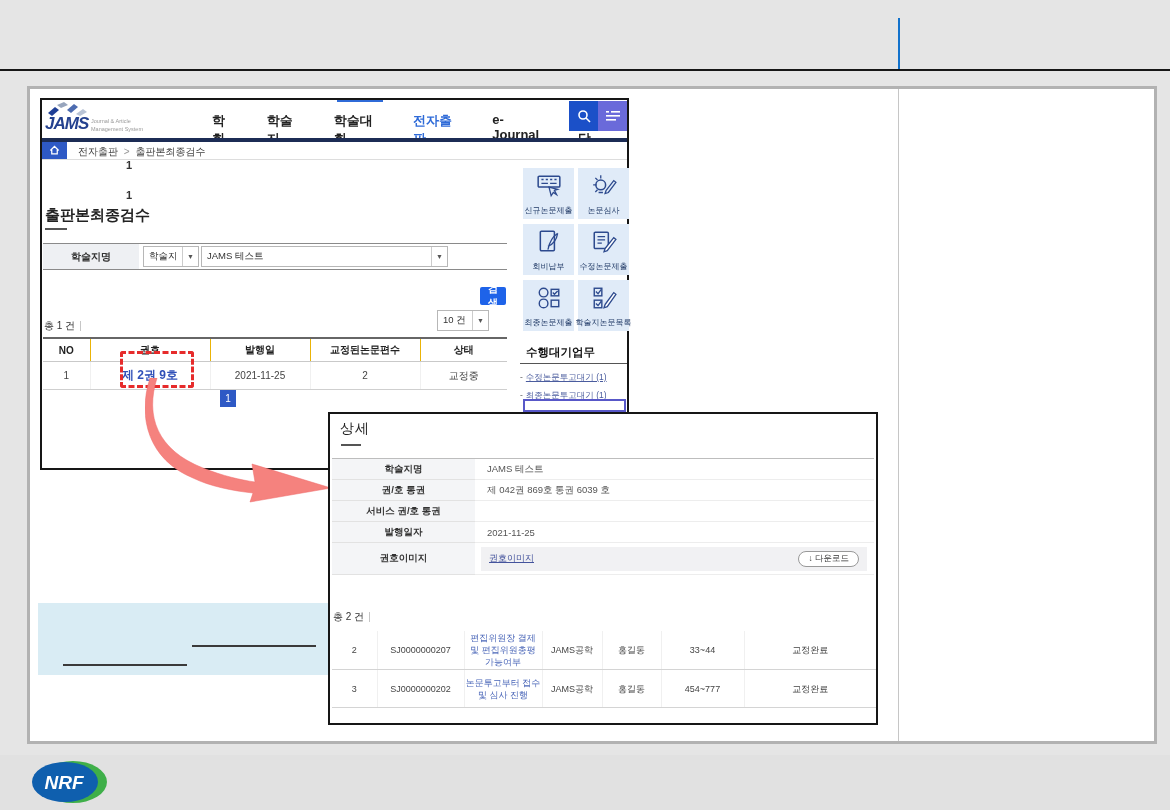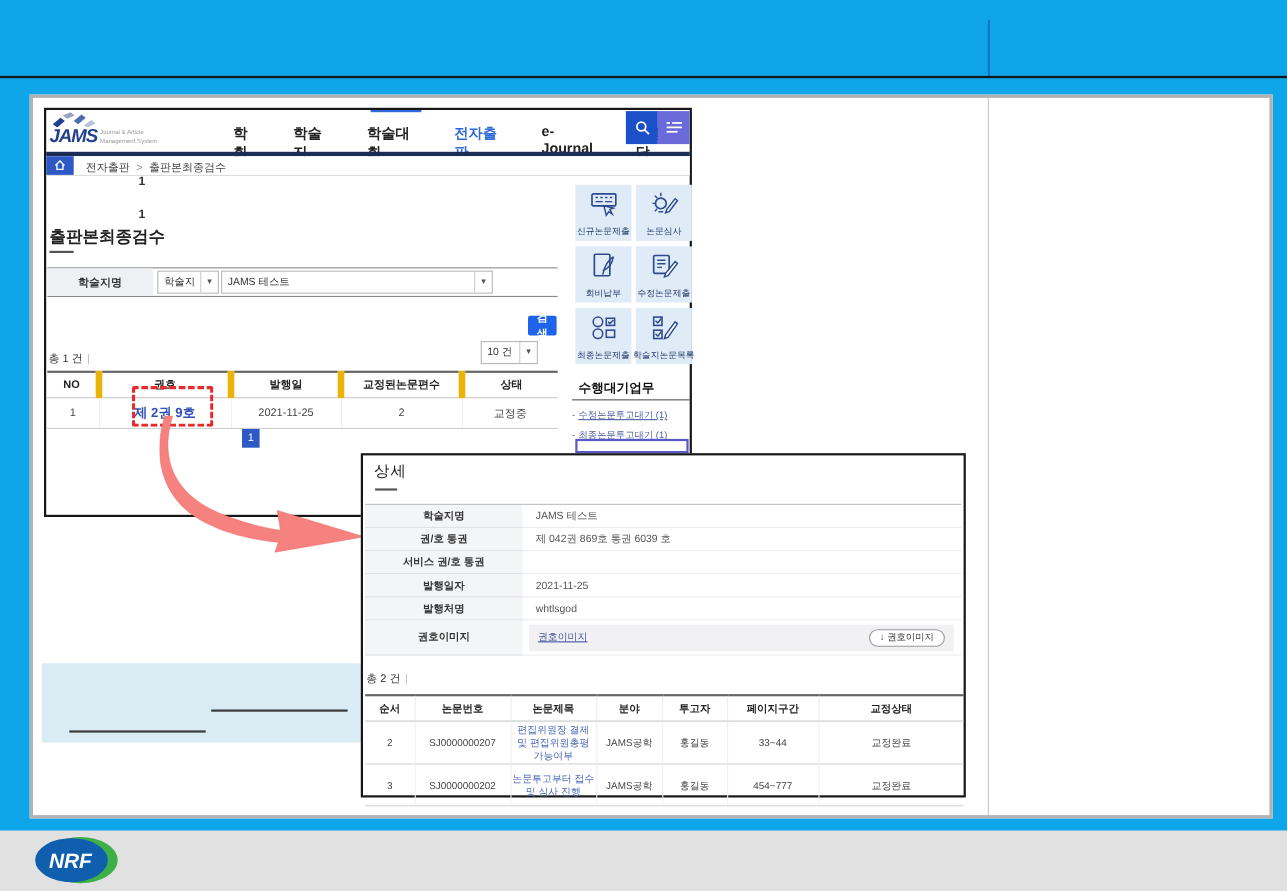--- a/index.html
+++ b/index.html
@@ -1,16 +1,16 @@
 <!DOCTYPE html>
 <html><head>
 <meta charset="utf-8">
 <style>
   html,body{margin:0;padding:0;background:#fff}
-  .canvas{position:relative;width:1170px;height:810px;background:#0ea5e9;overflow:hidden;
+  .canvas{position:relative;width:1170px;height:810px;background:#e5e5e5;overflow:hidden;
           font-family:"Liberation Sans",sans-serif;}
   .abs{position:absolute}
   
   .top-vline{left:898px;top:18px;width:2px;height:52px;background:#1272cc}
   .top-hline{left:0;top:69px;width:1170px;height:2px;background:#161616}
   .main-box{left:27px;top:86px;width:1130px;height:658px;border:3px solid #b2b2b2;background:#fff;box-sizing:border-box}
   .main-divider{left:898px;top:89px;width:1px;height:652px;background:#c6c6c6}
   
   .shot{left:40px;top:98px;width:589px;height:372px;border:2px solid #161616;background:#fff;box-sizing:border-box;z-index:2}
   .shot .in{position:absolute}
@@ -36,21 +36,21 @@
   .select .arr{width:15px;border-left:1px solid #ccc;color:#555;font-size:7px;text-align:center;line-height:19px}
   .sel1{left:101px;top:146px;width:56px}
   .sel2{left:159px;top:146px;width:247px}
   .btn-search{left:438px;top:187px;width:26px;height:18px;background:#1e63e9;color:#fff;font-size:10px;font-weight:bold;border:none;border-radius:2px;display:flex;align-items:center;justify-content:center;cursor:pointer}
   .total{font-size:10px;color:#333}
   .total .bar{color:#bbb;padding-left:4px}
   .sel-size{left:395px;top:210px;width:52px}
   
   .rtable-wrap{left:1px;top:237px;width:464px}
   table{border-collapse:collapse;table-layout:fixed;width:100%}
-  .rtable th{font-size:10px;font-weight:bold;color:#222;height:20px;border-top:2px solid #666;border-bottom:1px solid #c9c9c9;border-left:6px solid #eab308}
+  .rtable th{font-size:10px;font-weight:bold;color:#222;height:20px;border-top:2px solid #666;border-bottom:1px solid #c9c9c9;border-left:1px solid #eab308}
   .rtable td{font-size:10px;color:#444;text-align:center;height:25px;border-bottom:1px solid #cfcfcf;border-left:1px solid #f0f0f0}
   .rtable th:first-child,.rtable td:first-child{border-left:none}
   a.blue{color:#3050b8;text-decoration:none}
   .issue-link{font-size:12px;font-weight:bold}
   .dash-box{left:78px;top:251px;width:68px;height:31px;border:3px dashed #e62b2b;border-radius:3px;z-index:4}
   .pag{left:178px;top:290px;width:16px;height:17px;background:#2e59c5;color:#fff;font-size:10px;display:flex;align-items:center;justify-content:center;cursor:pointer}
   
   .tile{width:51px;height:51px;background:#e0ebf8;display:flex;flex-direction:column;align-items:center;justify-content:flex-end;cursor:pointer}
   .tile svg{position:absolute;top:5px}
   .tile .lb{font-size:8px;color:#203a66;margin-bottom:3px;white-space:nowrap}
@@ -302,29 +302,25 @@
         </tr>
         <tr>
           <th>서비스 권/호 통권</th>
           <td></td>
         </tr>
         <tr>
           <th>발행일자</th>
           <td>2021-11-25</td>
         </tr>
         <tr>
-          <th>발행처명</th>
-          <td>whtlsgod</td>
-        </tr>
-        <tr>
           <th>권호이미지</th>
           <td style="padding-left:6px">
             <div class="img-panel">
               <span class="img-link">권호이미지</span>
-              <button class="dl-pill">↓ 권호이미지</button>
+              <button class="dl-pill">↓ 다운로드</button>
             </div>
           </td>
         </tr>
       </tbody>
         </table>
     </div>
 
     <div class="abs total pp-total">
       <span>총 2 건</span><span class="bar">|</span>
     </div>
@@ -334,29 +330,20 @@
         <colgroup>
             <col style="width:45px">
             <col style="width:87px">
             <col style="width:78px">
             <col style="width:60px">
             <col style="width:59px">
             <col style="width:83px">
             <col>
           </colgroup>
         <tbody>
-            <tr>
-          <th>순서</th>
-          <th>논문번호</th>
-          <th>논문제목</th>
-          <th>분야</th>
-          <th>투고자</th>
-          <th>페이지구간</th>
-          <th>교정상태</th>
-        </tr>
         <tr>
           <td>2</td>
           <td>SJ0000000207</td>
           <td class="title"><a href="#">편집위원장 결제 및 편집위원총평 가능여부</a></td>
           <td>JAMS공학</td>
           <td>홍길동</td>
           <td>33~44</td>
           <td>교정완료</td>
         </tr>
         <tr>

